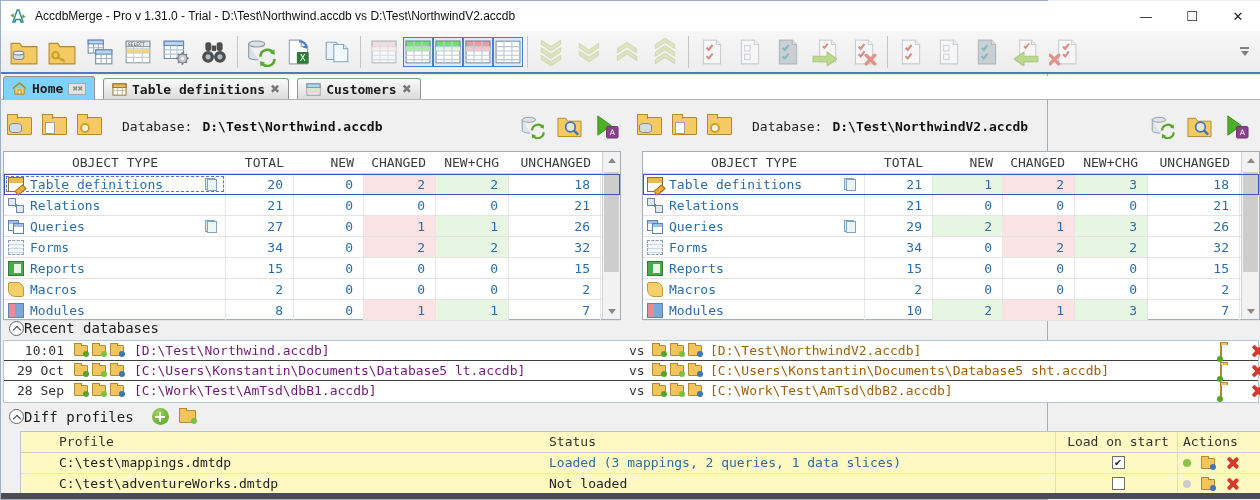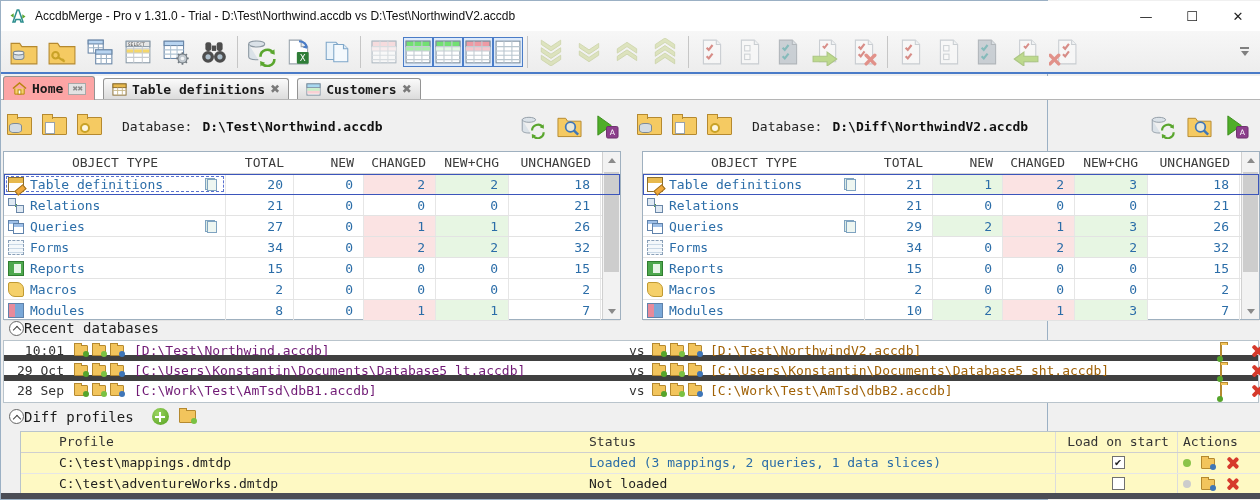--- a/index.html
+++ b/index.html
@@ -20,21 +20,21 @@
   .tsep { width:1px; height:32px; background:#c6c6c6; margin:0 4px; flex:none; }
   .tbtn-sel { border:1px solid #4a7cc7; background:#ddeafb; padding:1px; display:flex; }
   .dim { opacity:.55; }
   .ovf { margin-left:auto; margin-right:8px; display:flex; flex-direction:column; align-items:center; gap:2px; }
   .ovf .bar { width:9px; height:2px; background:#808080; }
   .ovf .tri { width:0; height:0; border-left:4px solid transparent; border-right:4px solid transparent; border-top:5px solid #808080; }
 
   
   #tabstrip { position:absolute; left:0; top:75px; width:1260px; height:24px; background:#ffffff; border-bottom:1px solid #b5b5b5; display:flex; align-items:flex-end; padding-left:2px; }
   .tab { display:flex; align-items:center; gap:5px; border:1px solid #949494; border-bottom:none; border-radius:3px 3px 0 0; padding:0 8px; font-weight:bold; font-size:13px; color:#1a1a1a; }
-  .tab.active { height:24px; background:#fca5a5; position:relative; z-index:2; margin-bottom:-1px;margin-top:8px; }
+  .tab.active { height:24px; background:#7dd3fc; position:relative; z-index:2; margin-bottom:-1px;margin-top:8px; }
   .tab.inactive { height:21px; background:linear-gradient(#fafafa,#dcdcdc); margin-left:8px; }
   .tab .close { color:#7a7a7a; font-size:12px; font-family:"DejaVu Sans", sans-serif; }
   .tab .closeall { background:#e3e3e3; border:1px solid #a8a8a8; color:#8a8a8a; font-size:7px; padding:1px 3px; letter-spacing:-1px; font-family:"DejaVu Sans", sans-serif; }
 
   
   .panel-header { position:absolute; top:104px; height:42px; display:flex; align-items:center; gap:10px; }
   #ph-left { left:6px; width:620px; }
   #ph-right { left:636px; width:620px; }
   .ph-label { color:#222; margin-left:10px; }
   .ph-path { font-weight:bold; color:#111; }
@@ -103,37 +103,37 @@
   .m-sync::after { background:#56a42c; }
   .m-plus::after { background:#7ac143; }
   .m-search::after { background:#3f76b8; }
   .red-x { width:14px; height:14px; position:relative; flex:none; }
   .red-x::before, .red-x::after { content:""; position:absolute; left:5.5px; top:0; width:3.5px; height:14px; background:#d63a2c; border-radius:1.5px; }
   .red-x::before { transform:rotate(45deg); } .red-x::after { transform:rotate(-45deg); }
   .dot { width:8px; height:8px; border-radius:50%; flex:none; }
   .dot.on { background:#8bc34a; } .dot.off { background:#cccccc; }
 
   #recent-list { position:absolute; left:2px; top:339px; width:1256px; height:63px; background:#fff; border:1px solid #b9c4cc; }
-  .r-row { position:relative; height:20px; border-bottom:6px solid #404040; }
+  .r-row { position:relative; height:20px; border-bottom:1px solid #404040; }
   .r-row:last-child { border-bottom:none; }
   .r-row .time { position:absolute; left:4px; top:2px; width:56px; text-align:right; color:#333; }
   .r-icons { position:absolute; top:4px; display:flex; gap:4px; }
   .r-icons.li { left:70px; } .r-icons.ri { left:648px; }
   .r-row .lpath { position:absolute; left:130px; top:2px; color:#701a75; }
   .r-row .vs { position:absolute; left:625px; top:2px; color:#333; }
   .r-row .rpath { position:absolute; left:706px; top:2px; color:#a16207; }
   .r-row .sync { position:absolute; right:36px; top:4px; }
   .r-row .del { position:absolute; right:8px; top:3px; }
 
   #profiles-table { position:absolute; left:19px; top:430px; width:1256px; height:64px; background:#fef9c3; border:1px solid #b9c4cc; }
   .p-vline { position:absolute; top:0; bottom:0; width:1px; background:#dcdcdc; }
   .p-head { position:relative; height:21px; border-bottom:1px solid #cfcfcf; color:#333; }
   .p-row { position:relative; height:21px; border-bottom:1px solid #e6e6e6; }
   .p-profile { position:absolute; left:38px; top:2px; }
-  .p-status { position:absolute; left:528px; top:2px;margin-left:40px; }
+  .p-status { position:absolute; left:528px; top:2px; }
   .p-status.loaded { color:#2b6da8; }
   .p-load { position:absolute; left:1036px; width:122px; top:2px; text-align:center; }
   .p-actions { position:absolute; left:1162px; top:2px; }
   .checkbox { display:inline-flex; width:13px; height:13px; border:1px solid #707070; background:#fff; align-items:center; justify-content:center; font-size:11px; color:#222; line-height:1; margin:0 auto; }
   .p-load .cwrap { display:flex; justify-content:center; padding-top:1px; }
   .act-icons { display:flex; gap:10px; align-items:center; padding-top:1px; }
 
   #bottombar { position:absolute; left:0; bottom:0; width:1260px; height:6px; background:#4b4d55; }
 </style>
 </head>
@@ -487,21 +487,21 @@
           <text x="19" y="22" font-size="8" fill="#fff" text-anchor="middle" font-family="DejaVu Sans, sans-serif">A</text>
         </svg>
     </span>
   </div>
 
   <div class="panel-header" id="ph-right">
     <span class="big-folder bf-db"></span>
     <span class="big-folder bf-page"></span>
     <span class="big-folder bf-key"></span>
     <span class="ph-label">Database:</span>
-    <span class="ph-path">D:\Diff\NorthwindV2.accdb</span>
+    <span class="ph-path">D:\Test\NorthwindV2.accdb</span>
     <span class="ph-right-icons">
       <svg viewBox="0 0 28 28" width="25" height="25">
           <ellipse cx="10" cy="6.5" rx="7.5" ry="2.8" fill="#dbe2e8" stroke="#8b97a1"></ellipse>
           <path d="M2.5 6.5v12c0 1.6 3.4 2.8 7.5 2.8h1.5" fill="#dbe2e8" stroke="#8b97a1"></path>
           <path d="M13.5 18.5a6.5 6.5 0 0 1 12-3.5" fill="none" stroke="#5aa62e" stroke-width="2.4"></path>
           <path d="M26.5 11.5l.3 5-4.6-1.6z" fill="#5aa62e"></path>
           <path d="M26.5 20.5a6.5 6.5 0 0 1-12 3.5" fill="none" stroke="#5aa62e" stroke-width="2.4"></path>
           <path d="M13.5 27.5l-.3-5 4.6 1.6z" fill="#5aa62e"></path>
         </svg>
       <svg viewBox="0 0 26 24" width="25" height="24">

